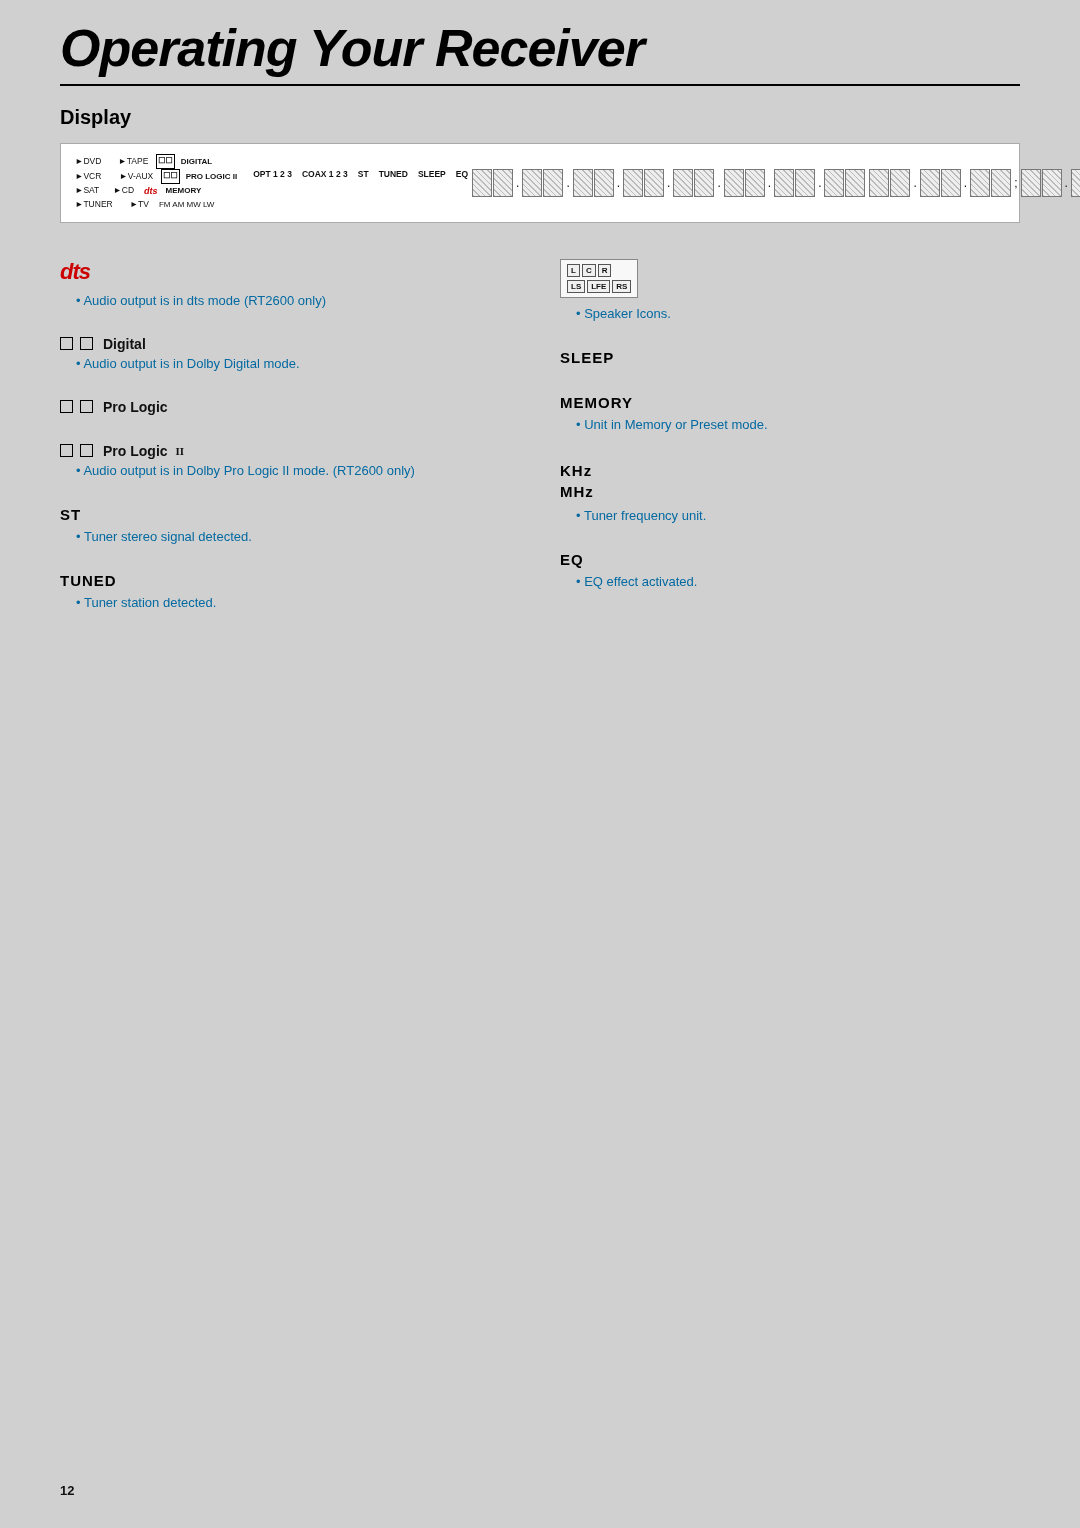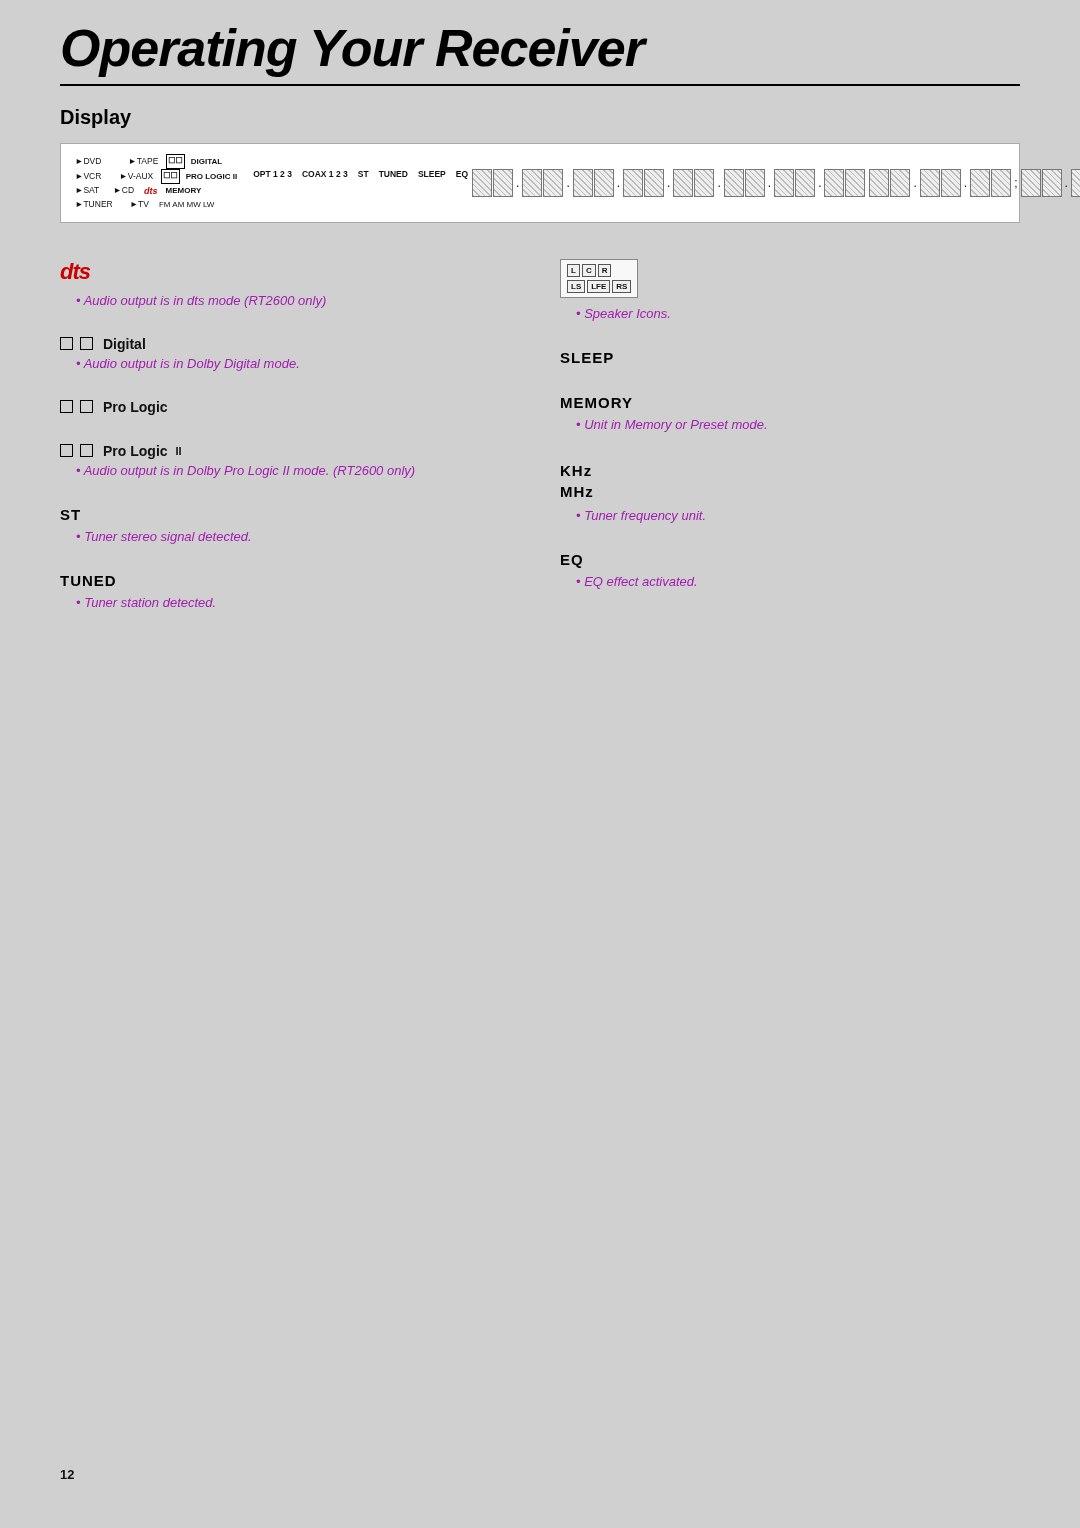--- a/index.html
+++ b/index.html
@@ -97,23 +97,22 @@
       display: flex;
       align-items: center;
       gap: 6px;
       margin-bottom: 4px;
       font-size: 13px;
       font-weight: bold;
     }
 
     .term-desc {
       font-size: 13px;
-      color: #a21caf;
+      color: #0369a1;
       padding-left: 16px;
-      font-style: italic;
     }
 
     .term-desc::before {
       content: '• ';
     }
 
     
     .dts-logo {
       font-size: 22px;
       font-weight: 900;
@@ -189,21 +188,21 @@
 
 <div class="page-title">Operating Your Receiver</div>
 
 <div class="section-heading">Display</div>
 
 <div class="display-panel">
 
   <div class="display-labels">
     <div class="row" style="font-size:8.5px; line-height:1.6;">
       <span>►DVD</span>
-      <span style="margin-left:21px;">►TAPE</span>
+      <span style="margin-left:11px;">►TAPE</span>
       <span style="margin-left:2px; border:1px solid #000; font-weight:900; padding:0 1px; font-size:8px;">☐☐</span>
       <span style="font-weight:900; font-size:8px;">DIGITAL</span>
     </div>
     <div class="row" style="font-size:8.5px; line-height:1.6;">
       <span>►VCR</span>
       <span style="margin-left:12px;">►V-AUX</span>
       <span style="margin-left:2px; border:1px solid #000; font-weight:900; padding:0 1px; font-size:8px;">☐☐</span>
       <span style="font-weight:900; font-size:8px;">PRO LOGIC II</span>
     </div>
     <div class="row" style="font-size:8.5px; line-height:1.6;">
@@ -365,21 +364,21 @@
         <span style="border:1.5px solid #000; display:inline-flex; width:13px; height:13px; margin-right:4px;"></span>
         <span style="font-weight:bold; font-size:14px;">Pro Logic</span>
       </div>
     </div>
 
     <div class="term-block">
       <div class="term-sub">
         <span style="border:1.5px solid #000; display:inline-flex; width:13px; height:13px; margin-right:1px;"></span>
         <span style="border:1.5px solid #000; display:inline-flex; width:13px; height:13px; margin-right:4px;"></span>
         <span style="font-weight:bold; font-size:14px;">Pro Logic</span>
-        <span style="font-size:11px; vertical-align:super; font-weight:bold; margin-left:2px;">II</span>
+        <span style="font-size:11px; vertical-align:super; font-weight:bold; margin-left:2px;font-family:Liberation Serif, serif;">II</span>
       </div>
       <div class="term-desc">Audio output is in Dolby Pro Logic II mode. (RT2600 only)</div>
     </div>
 
     <div class="term-block">
       <div class="bold-term">ST</div>
       <div class="term-desc">Tuner stereo signal detected.</div>
     </div>
 
     <div class="term-block">
@@ -426,13 +425,13 @@
 
     <div class="term-block">
       <div class="bold-term">EQ</div>
       <div class="term-desc">EQ effect activated.</div>
     </div>
 
   </div>
 
 </div>
 
-<div style="position:fixed; bottom:46px; left:60px; font-size:13px; font-weight:bold;">12</div>
+<div style="position:fixed; bottom:30px; left:60px; font-size:13px; font-weight:bold;">12</div>
 
 </body></html>

